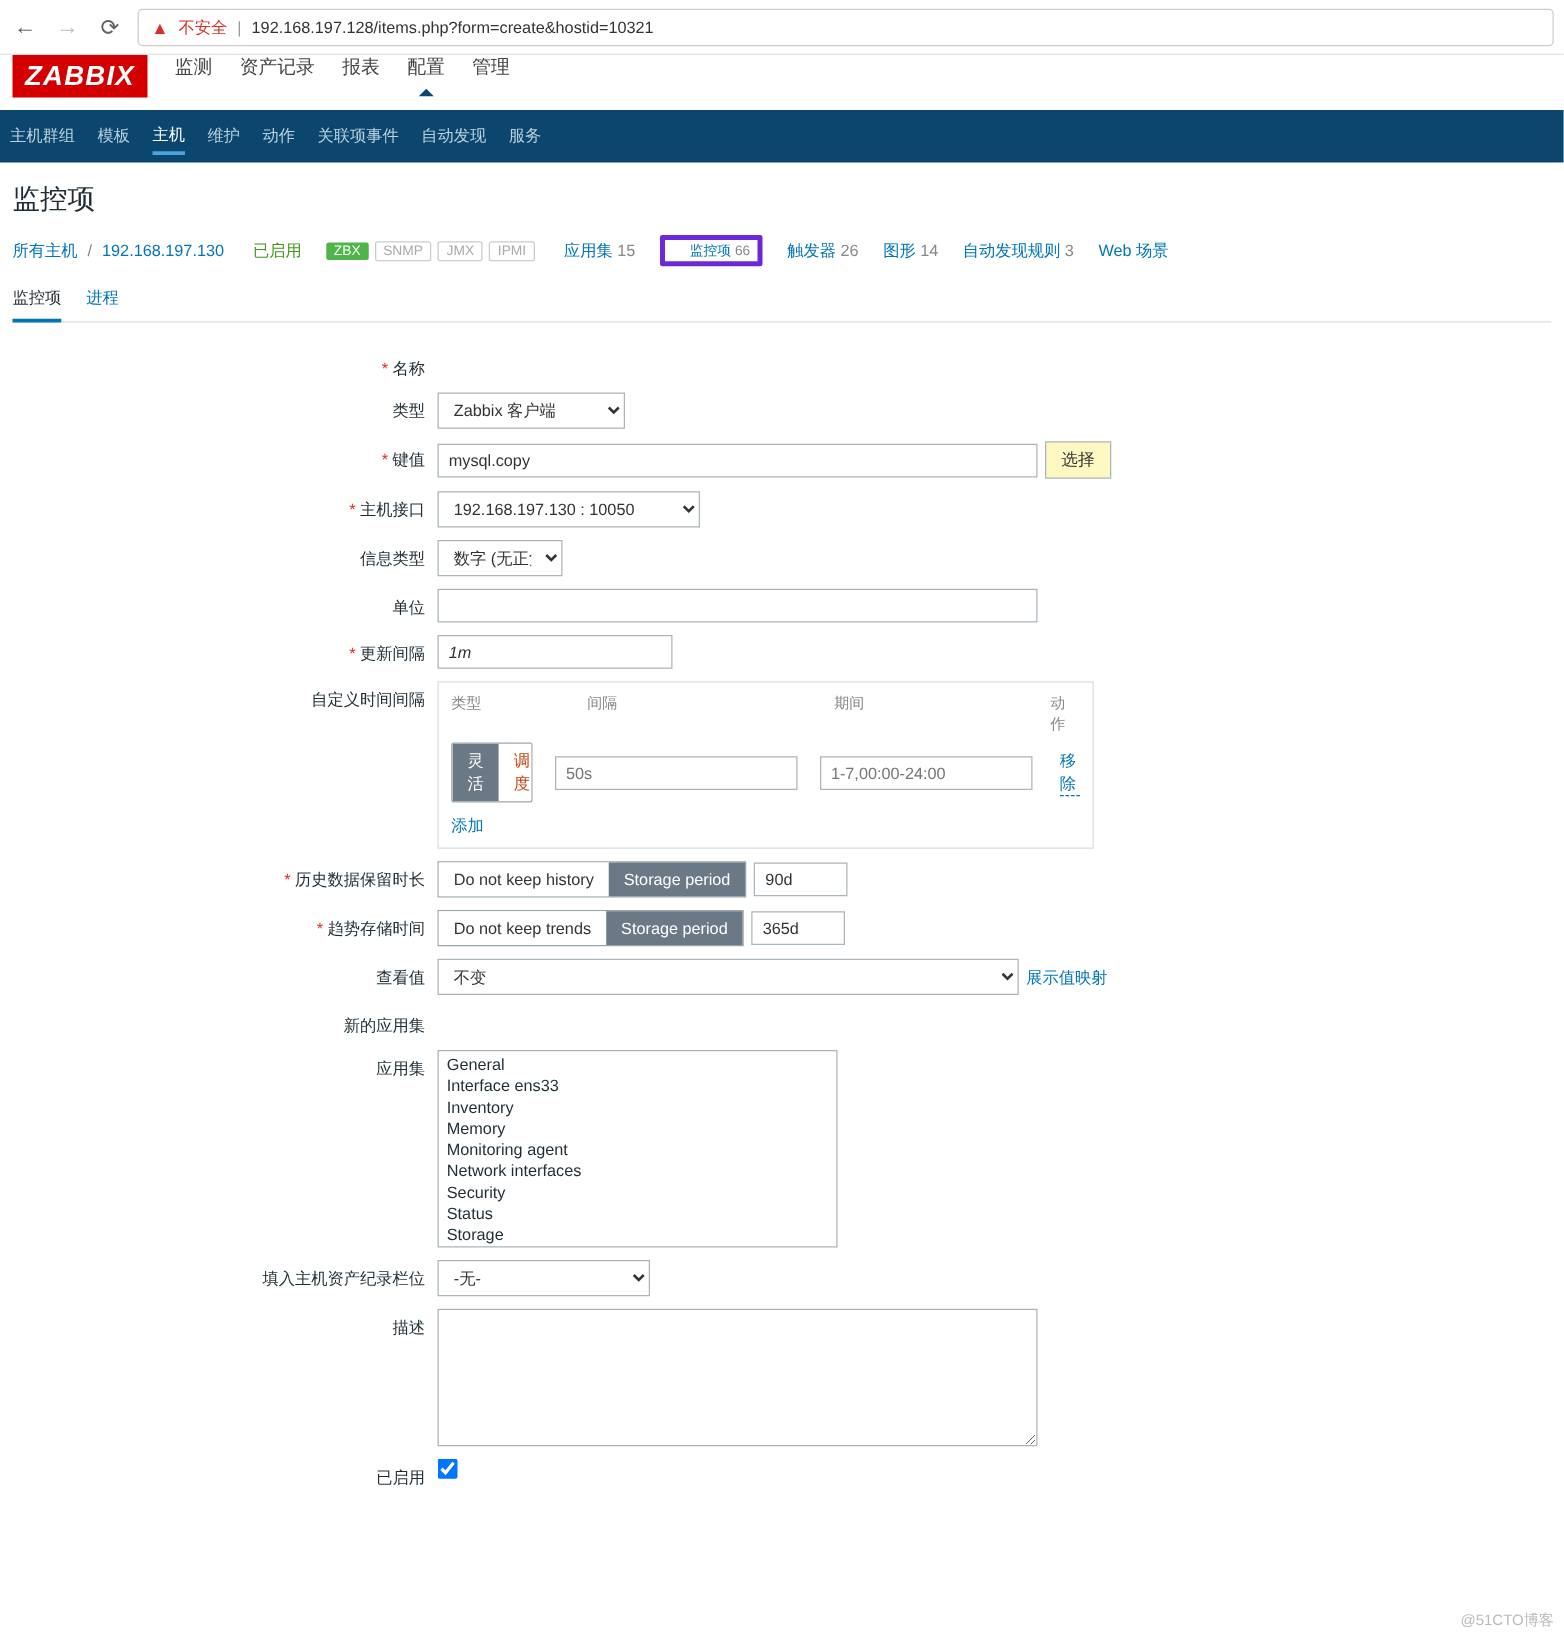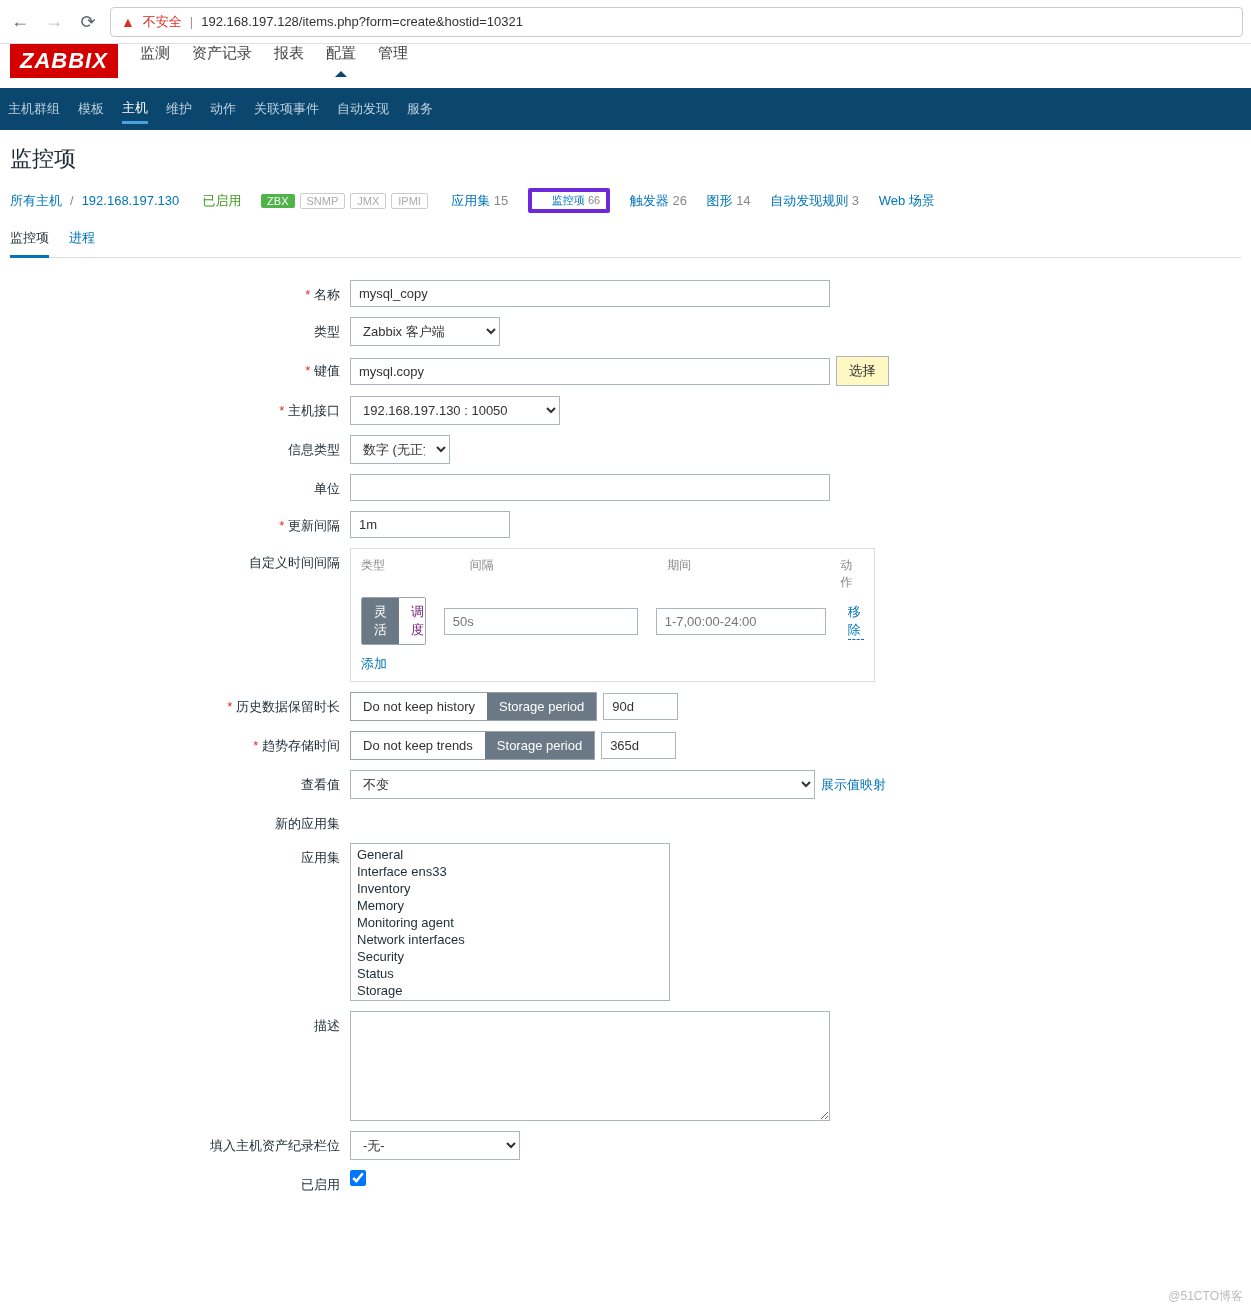--- a/index.html
+++ b/index.html
@@ -32,38 +32,38 @@
 .tabs{display:flex;gap:20px;border-bottom:1px solid #ddd;margin-bottom:22px;}
 .tab{padding:0 0 8px;color:#0275b8;cursor:pointer;}
 .tab.active{color:#1f2c33;border-bottom:3px solid #0275b8;margin-bottom:-1px;}
 .form{max-width:900px;margin-left:40px;}
 .row{display:flex;align-items:flex-start;margin-bottom:10px;}
 .lbl{width:300px;text-align:right;padding:6px 10px 0 0;color:#1f2c33;}
 .req::before{content:"* ";color:#d93025;}
 .ctrl{flex:1;display:flex;align-items:center;gap:6px;}
 input[type=text],select,textarea{border:1px solid #acb5bb;padding:5px 8px;font-size:13px;background:#fff;color:#333;}
 input.w480{width:480px;}
-input.w160{width:160px;}
+input.w160{width:188px;font-style:italic;}
 input.w75{width:75px;}
 select.w150{width:150px;}
 select.w100{width:100px;}
 select.w210{width:210px;}
 select.w170{width:170px;}
 select.w465{width:465px;}
 .btn{border:1px solid #acb5bb;background:#fef9c3;padding:5px 12px;cursor:pointer;color:#333;}
 .interval-box{border:1px solid #d9dde1;padding:8px 10px;width:525px;}
 .interval-head{display:flex;color:#888;font-size:12px;margin-bottom:6px;}
 .ih-type{width:110px;}
 .ih-int{width:200px;}
 .ih-per{width:175px;}
 .interval-row{display:flex;align-items:center;gap:12px;}
 .seg{display:flex;border:1px solid #9aa3a8;border-radius:2px;overflow:hidden;margin-right:6px;}
 .seg span{padding:5px 12px;cursor:pointer;font-size:13px;}
 .seg .on{background:#6b7885;color:#fff;}
-.seg .off{background:#fff;color:#701a75;}
+.seg .off{background:#fff;color:#c2410c;}
 input.int-in{width:196px;margin-right:6px;}
 input.per-in{width:170px;margin-right:10px;}
 .link{color:#0275b8;cursor:pointer;text-decoration:none;}
 .link.remove{border-bottom:1px dashed #0275b8;}
 .add-link{display:block;margin-top:10px;}
 .toggle-grp{display:flex;border:1px solid #9aa3a8;}
 .toggle-grp span{padding:6px 12px;font-size:13px;cursor:pointer;}
 .tg-off{background:#fff;color:#333;}
 .tg-on{background:#6b7885;color:#fff;}
 .newapp{width:480px;border:2px solid #82c982;background:#f2fff2;}
@@ -138,23 +138,20 @@
 
   <div class="tabs">
     <span class="tab active">监控项</span>
     <span class="tab">进程</span>
   </div>
 
   <div class="form">
 
     <div class="row">
       <div class="lbl req">名称</div>
-      <div class="ctrl">
-          <input type="text" class="w480" value="mysql_copy" style="">
-        </div>
     </div>
 
     <div class="row">
       <div class="lbl">类型</div>
       <div class="ctrl">
           <select class="w150"><option>Zabbix 客户端</option></select>
         </div>
     </div>
 
     <div class="row">
@@ -263,34 +260,34 @@
           <div>Network interfaces</div>
           <div>Security</div>
           <div>Status</div>
           <div>Storage</div>
           <div>Zabbix raw items</div>
         </div>
       </div>
     </div>
 
     <div class="row">
+      <div class="lbl">填入主机资产纪录栏位</div>
+      <div class="ctrl">
+          <select class="w170"><option>-无-</option></select>
+        </div>
+    </div>
+
+    <div class="row">
       <div class="lbl">描述</div>
       <div class="ctrl">
           <textarea class="desc" style=""></textarea>
         </div>
     </div>
 
     <div class="row">
-      <div class="lbl">填入主机资产纪录栏位</div>
-      <div class="ctrl">
-          <select class="w170"><option>-无-</option></select>
-        </div>
-    </div>
-
-    <div class="row">
       <div class="lbl">已启用</div>
       <div class="ctrl">
           <input type="checkbox" checked="" style="">
         </div>
     </div>
 
   </div>
 </div>
 
 <div class="watermark">@51CTO博客</div>

